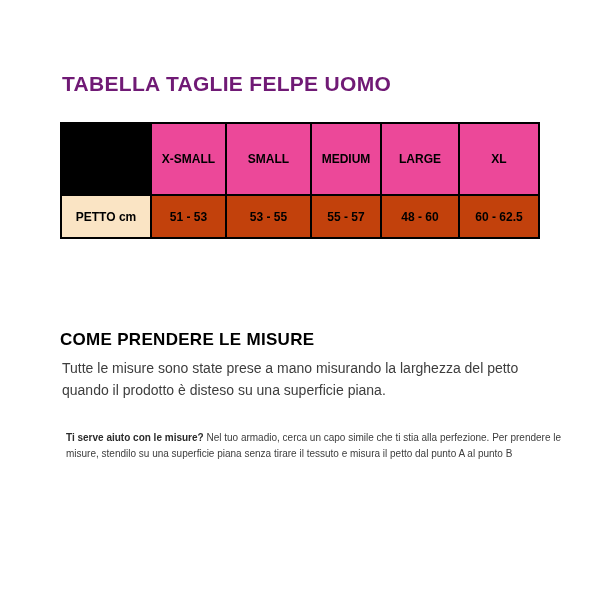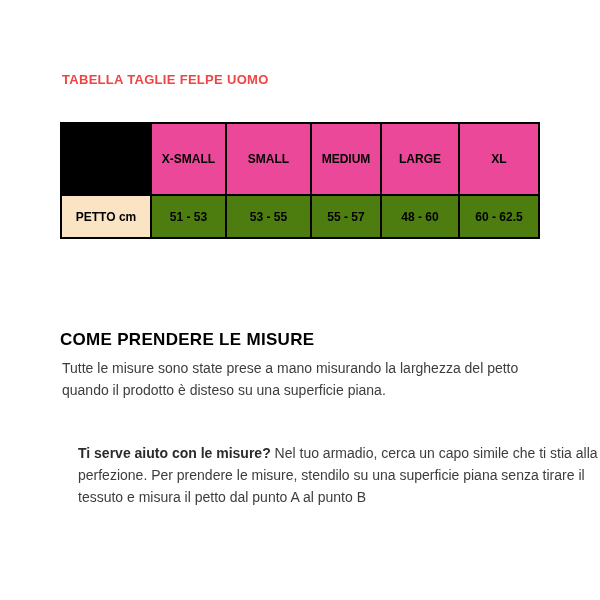--- a/index.html
+++ b/index.html
@@ -13,24 +13,24 @@
     height: 600px;
     background: #ffffff;
     font-family: "Liberation Sans", sans-serif;
     overflow: hidden;
   }
   .page-title {
     position: absolute;
     left: 62px;
     top: 72px;
     margin: 0;
-    font-size: 13px;
+    font-size: 21px;
     font-weight: bold;
     letter-spacing: 0.3px;
-    color: #ef4444;
+    color: #701a75;
   }
   table.size-table {
     position: absolute;
     left: 60px;
     top: 122px;
     border-collapse: collapse;
     table-layout: fixed;
     width: 478px;
     border: 2px solid #000000;
   }
@@ -55,21 +55,21 @@
   td.size-header-cell {
     background: #ec4899;
     height: 70px;
   }
   td.row-label-cell {
     background: #FAE4C4;
     height: 41px;
     margin-left: 8px;
   }
   td.value-cell {
-    background: #4d7c0f;
+    background: #c2410c;
     height: 41px;
   }
   .section-title {
     position: absolute;
     left: 56px;
     top: 326px;
     margin: 4px;
     font-size: 17px;
     font-weight: bold;
     letter-spacing: 0.3px;
@@ -82,24 +82,24 @@
     margin: 0;
     width: 470px;
     font-size: 14px;
     line-height: 22px;
     color: #3d3d3d;
   }
   .help-paragraph {
     position: absolute;
     left: 62px;
     top: 426px;
-    margin: 16px;
+    margin: 4px;
     width: 520px;
-    font-size: 14px;
-    line-height: 22px;
+    font-size: 10px;
+    line-height: 16px;
     color: #3d3d3d;
   }
   .help-paragraph strong {
     color: #2b2b2b;
   }
 </style>
 </head>
 <body>
 
 <div class="page">

